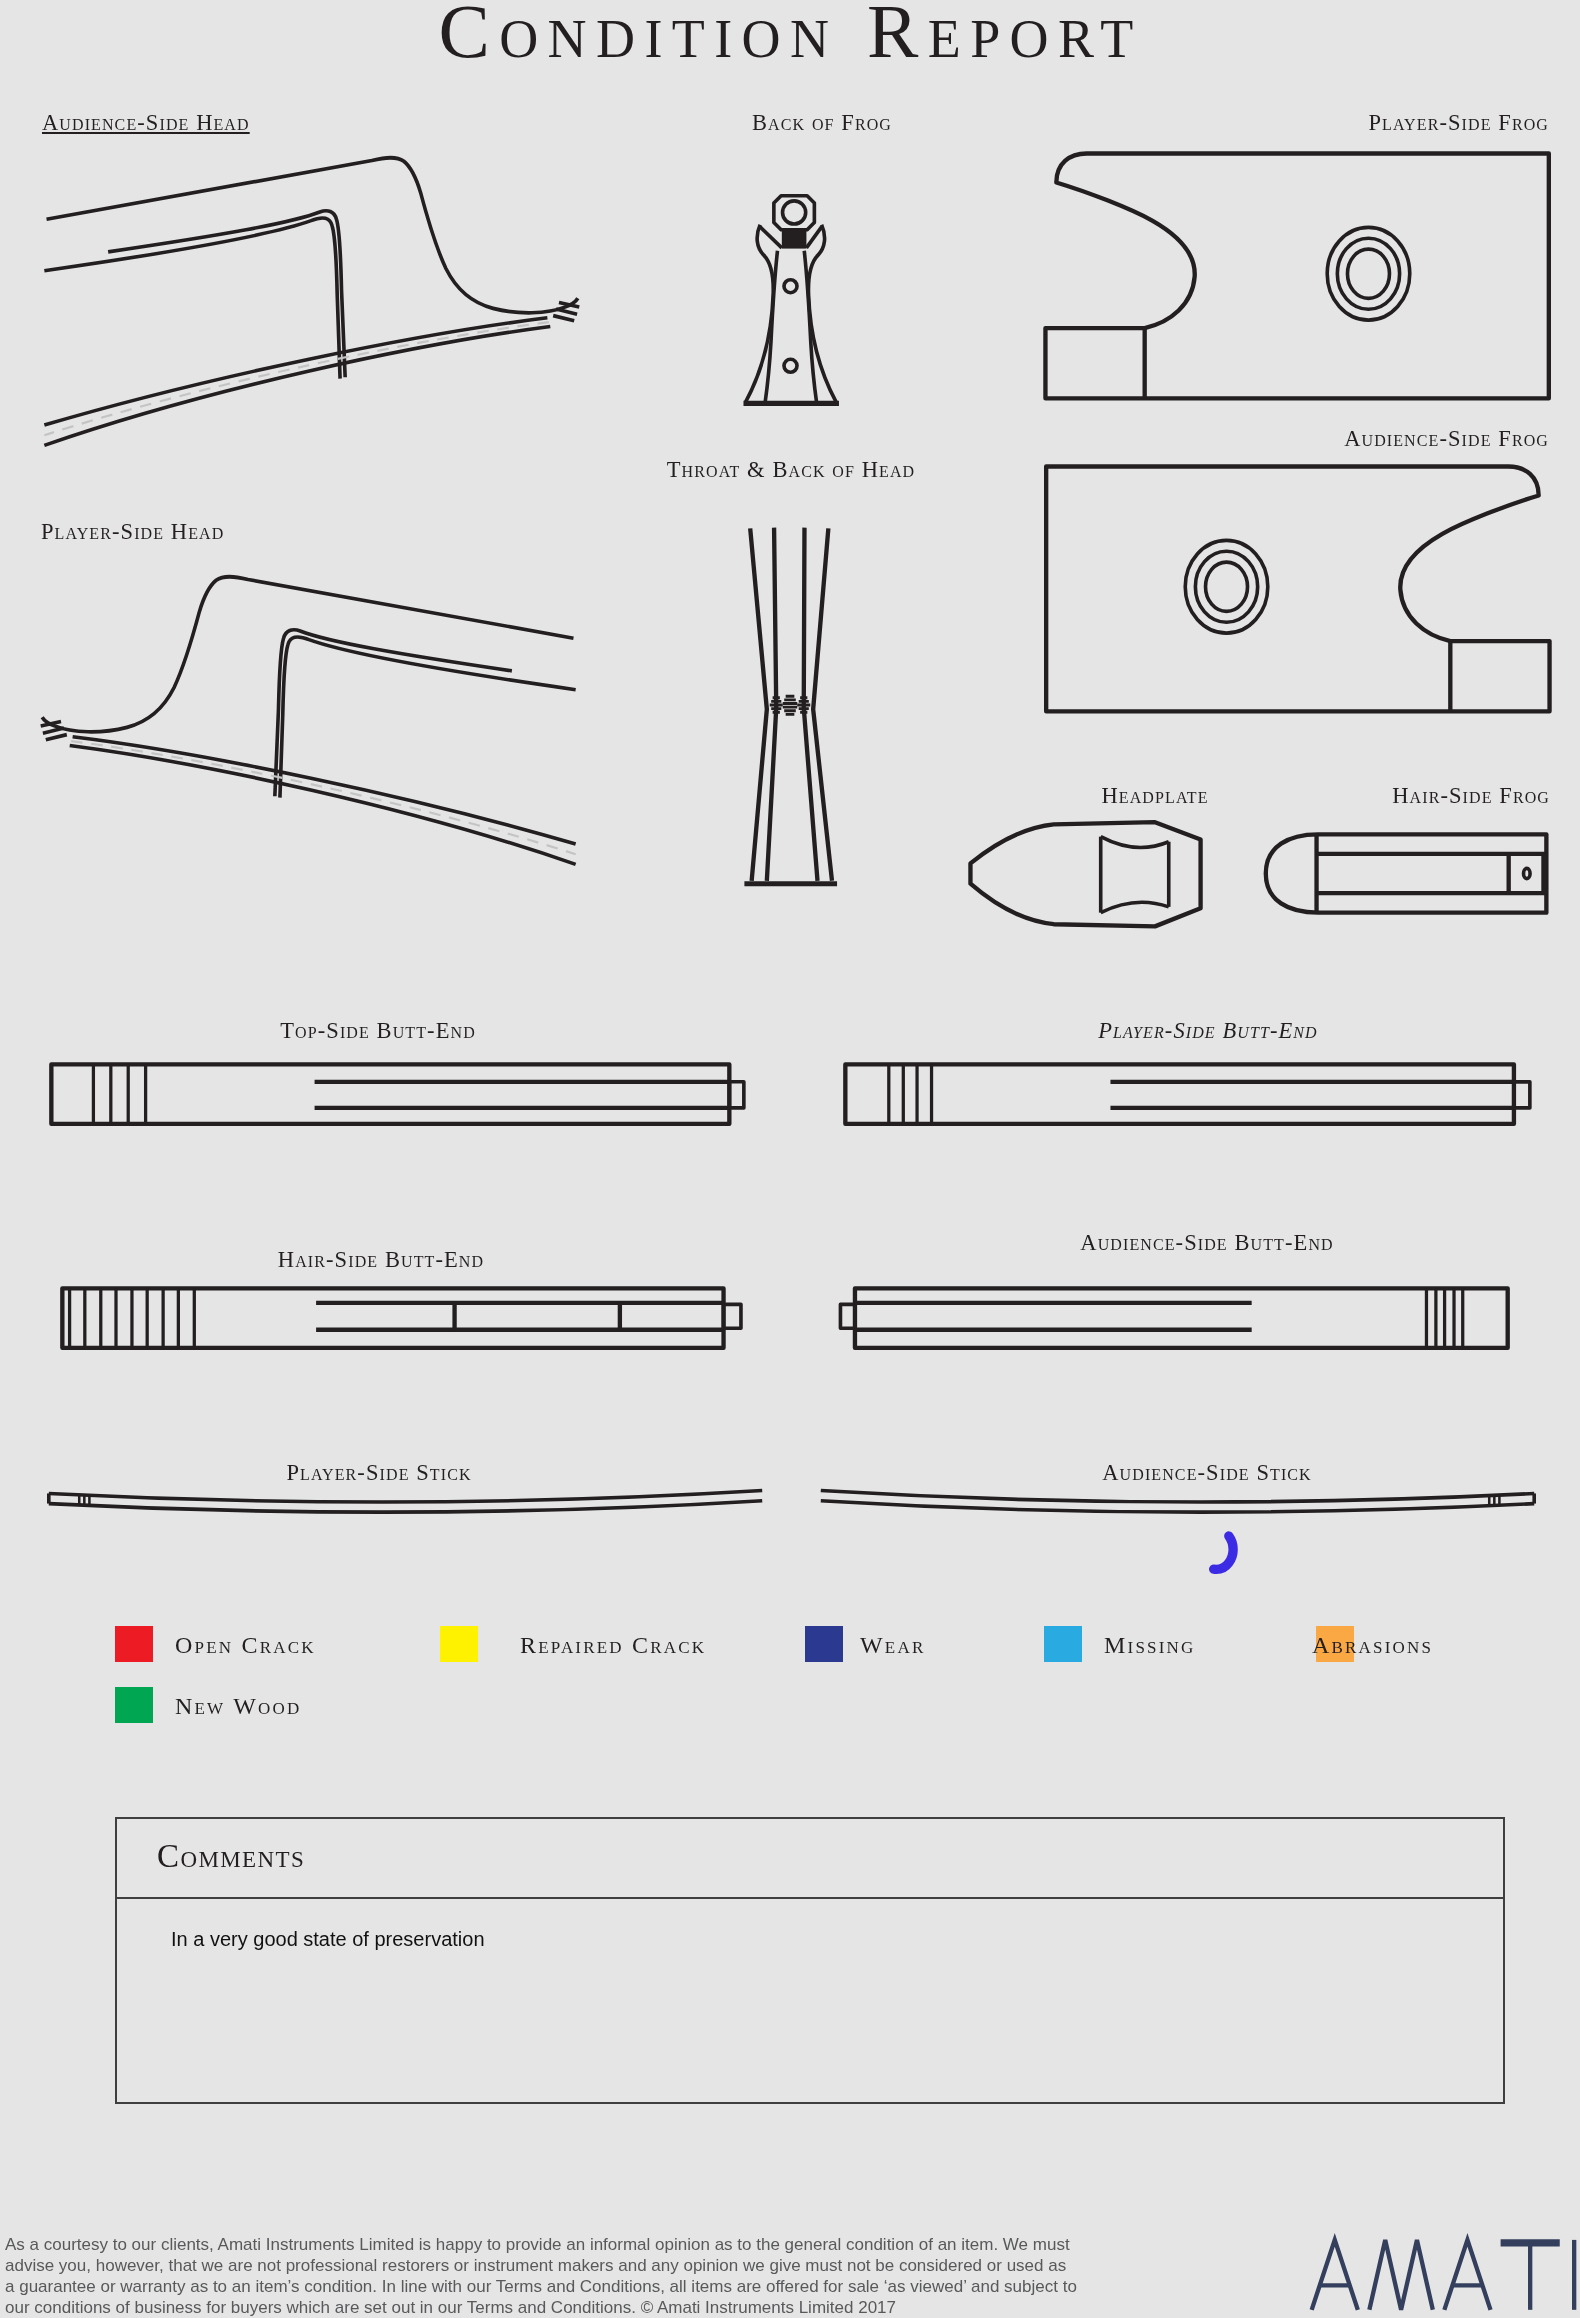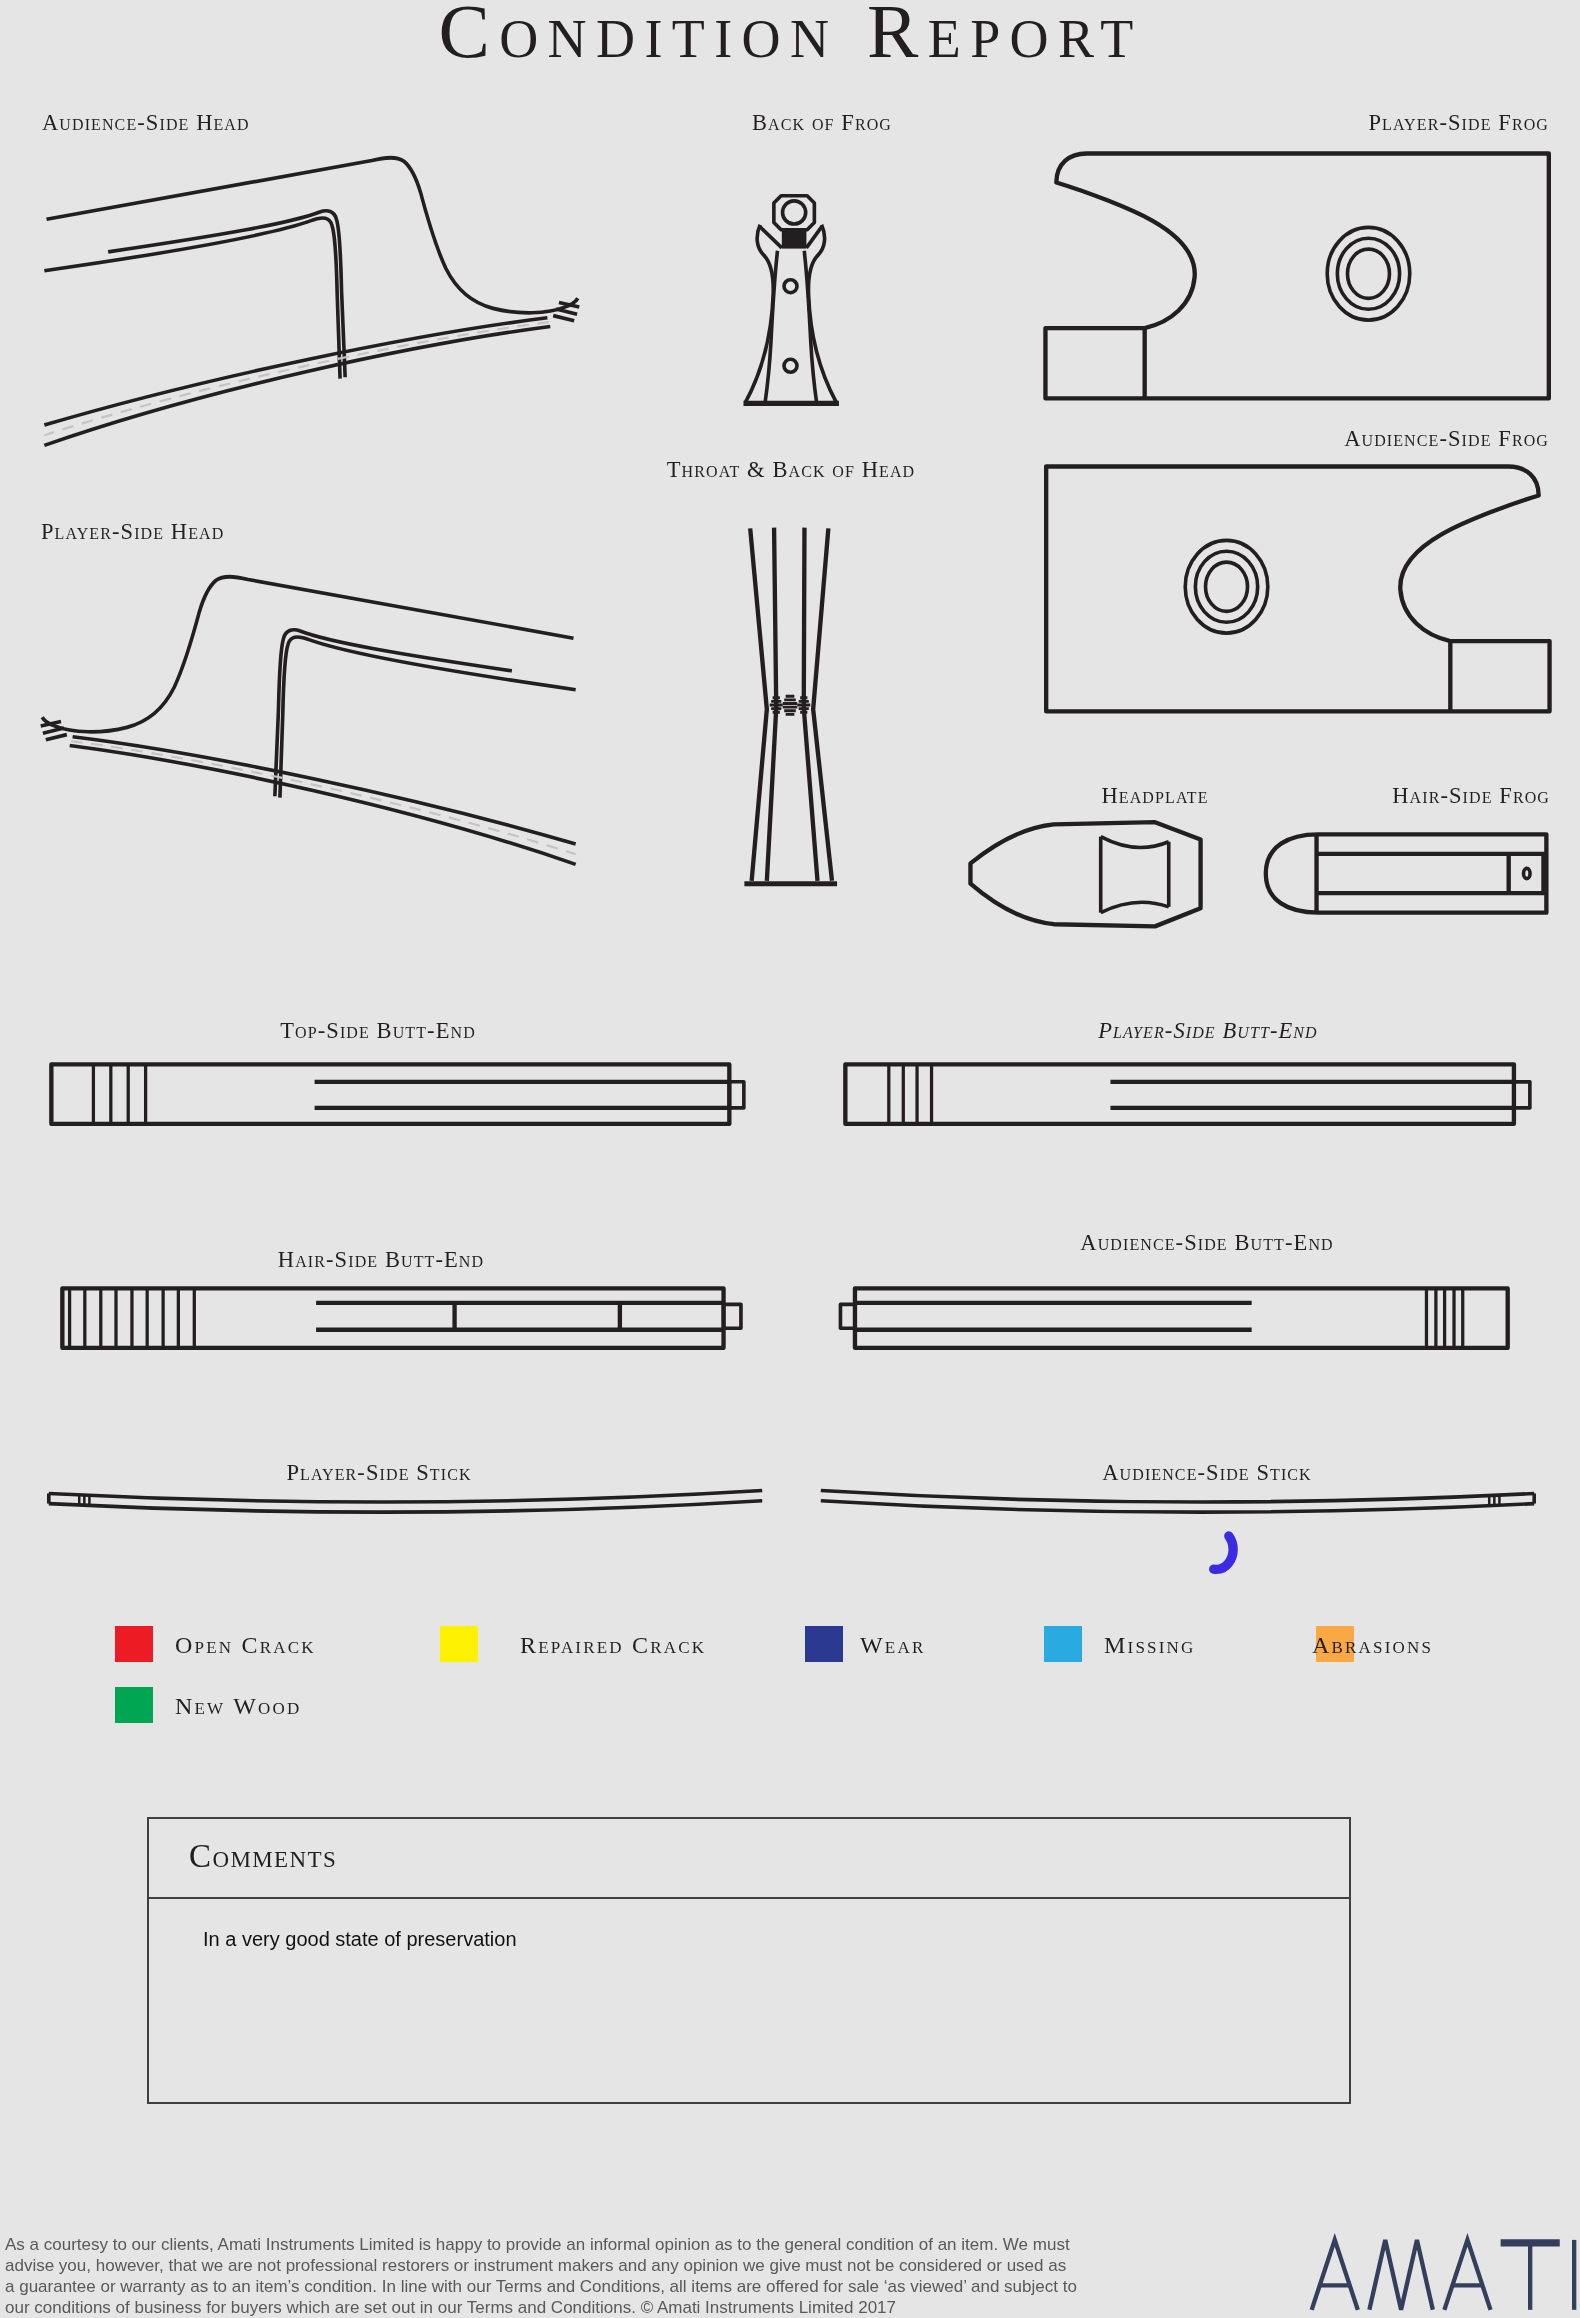--- a/index.html
+++ b/index.html
@@ -8,38 +8,38 @@
   .title{position:absolute;top:-13px;left:50%;transform:translateX(-50%);
          font-variant:small-caps;font-size:77px;letter-spacing:9.4px;color:#231f20;white-space:nowrap;}
   .lbl{position:absolute;font-variant:small-caps;font-size:22.5px;letter-spacing:1.1px;
        color:#231f20;white-space:nowrap;}
   .lbl.c{transform:translateX(-50%);}
   .lbl.r{transform:translateX(-100%);}
   svg{position:absolute;overflow:visible;}
   .ink{stroke:#231f20;fill:none;stroke-linejoin:round;}
   .legend-swatch{position:absolute;width:38px;height:36px;}
   .legend-label{position:absolute;font-variant:small-caps;font-size:24px;letter-spacing:2.2px;color:#231f20;white-space:nowrap;}
-  .comments-box{position:absolute;left:115px;top:1817px;width:1204px;height:287px;
-                border:2.9px solid #3f3f3f;box-sizing:border-box;margin-left:32px;}
+  .comments-box{position:absolute;left:115px;top:1817px;width:1390px;height:287px;
+                border:2.9px solid #3f3f3f;box-sizing:border-box;}
   .comments-head{height:78px;border-bottom:2.9px solid #3f3f3f;position:relative;}
   .comments-title{position:absolute;left:40px;top:19px;font-variant:small-caps;
                   font-size:33px;letter-spacing:1.4px;color:#231f20;}
   .comments-text{position:absolute;left:54px;top:109px;font-family:"Liberation Sans",sans-serif;
                  font-size:20px;color:#111111;}
   .footer{position:absolute;left:5px;top:2234px;width:1189px;
           font-family:"Liberation Sans",sans-serif;font-size:17px;line-height:21px;color:#58595b;}
 </style>
 </head>
 <body>
 
 <div id="page">
 
   <div class="title">Condition Report</div>
 
-  <div class="lbl" style="left:42px;top:110px;">Audience-Side Head</div>
+  <div class="lbl" style="left:42px;top:110px;text-decoration:underline;">Audience-Side Head</div>
   <div class="lbl c" style="left:791px;top:110px;margin-left:31px;">Back of Frog</div>
   <div class="lbl r" style="left:1549px;top:110px;">Player-Side Frog</div>
   <div class="lbl" style="left:41px;top:519px;">Player-Side Head</div>
   <div class="lbl c" style="left:791px;top:457px;">Throat &amp; Back of Head</div>
   <div class="lbl r" style="left:1549px;top:426px;">Audience-Side Frog</div>
   <div class="lbl c" style="left:1155px;top:783px;">Headplate</div>
   <div class="lbl r" style="left:1550px;top:783px;">Hair-Side Frog</div>
   <div class="lbl c" style="left:378px;top:1018px;">Top-Side Butt-End</div>
   <div class="lbl c" style="left:1208px;top:1018px;font-style:italic;">Player-Side Butt-End</div>
   <div class="lbl c" style="left:381px;top:1247px;">Hair-Side Butt-End</div>

